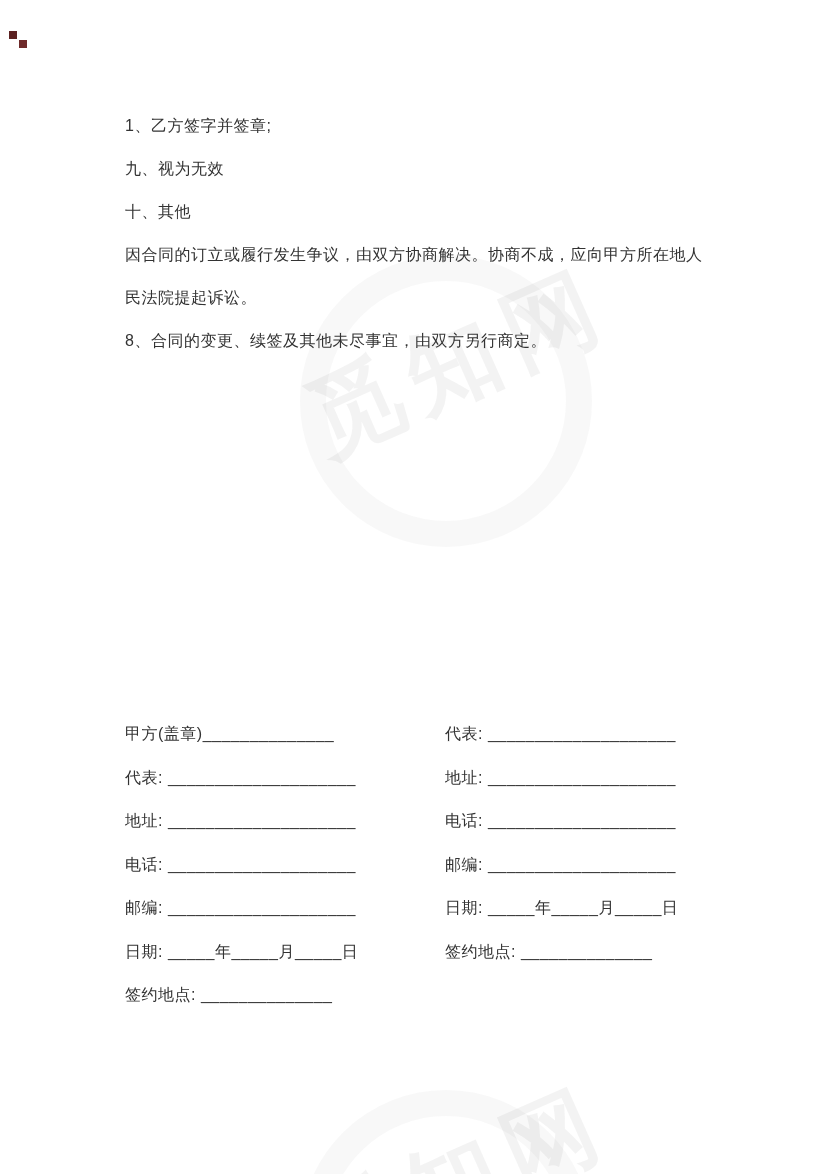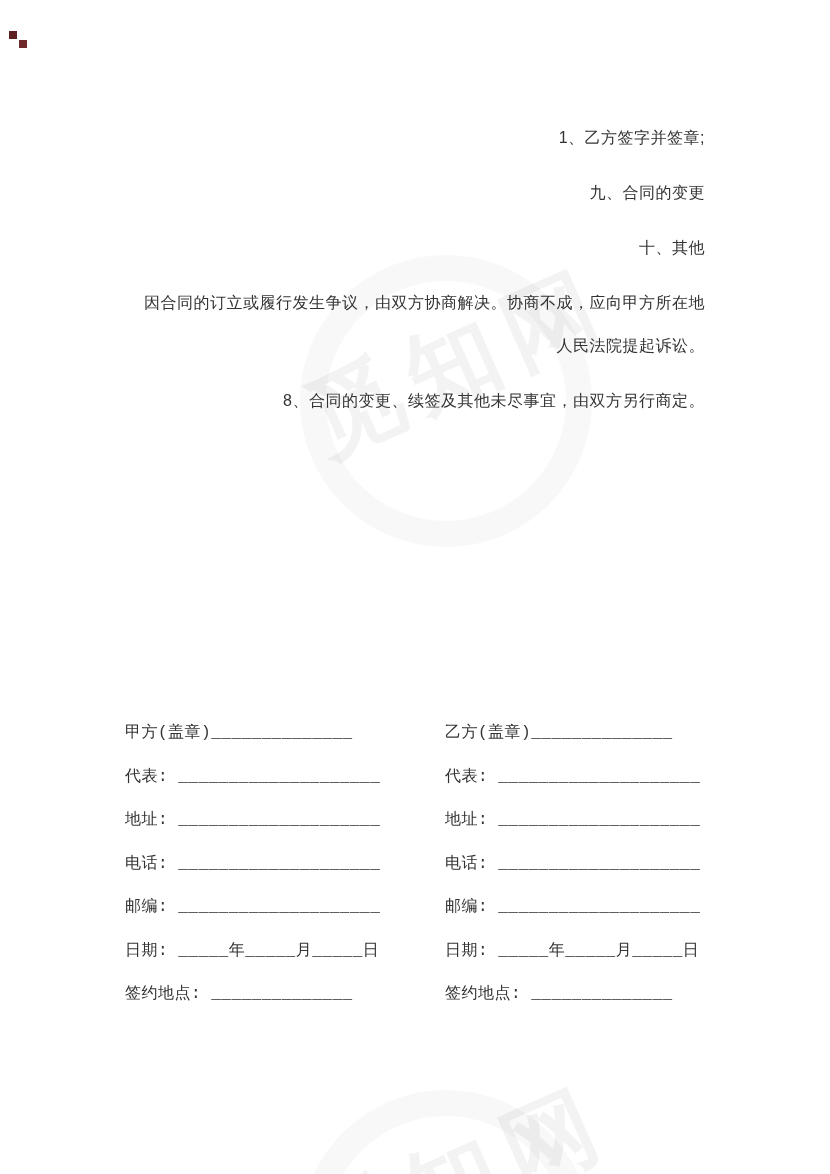--- a/index.html
+++ b/index.html
@@ -57,30 +57,29 @@
   .content {
     position: absolute;
     left: 125px;
     top: 104px;
     width: 592px;
     font-size: 16px;
     line-height: 43px;
     color: #333333;
     letter-spacing: 0.5px;
   }
-  .content p { margin: 12px; text-align: right; }
+  .content p { margin: 0; }
 
   
   .signatures {
     position: absolute;
     left: 125px;
     top: 712px;
     display: flex;
     width: 660px;
-    font-family: Liberation Mono, monospace;
   }
   .sig-col {
     width: 320px;
     font-size: 16px;
     line-height: 43.5px;
     color: #333333;
     letter-spacing: 0.5px;
   }
   .sig-col p {
     margin: 0;
@@ -95,40 +94,39 @@
   <div class="wm-ring ring-center"></div>
   <div class="watermark wm-center">觅知网</div>
   <div class="wm-ring ring-bottom"></div>
   <div class="watermark wm-bottom">觅知网</div>
 
   <div class="mark mark-1"></div>
   <div class="mark mark-2"></div>
 
   <div class="content">
     <p>1、乙方签字并签章;</p>
-    <p>九、合同的变更</p>
+    <p>九、视为无效</p>
     <p>十、其他</p>
     <p>因合同的订立或履行发生争议，由双方协商解决。协商不成，应向甲方所在地人民法院提起诉讼。</p>
     <p>8、合同的变更、续签及其他未尽事宜，由双方另行商定。</p>
   </div>
 
   <div class="signatures">
 
     <div class="sig-col">
       <p>甲方(盖章)______________</p>
       <p>代表: ____________________</p>
       <p>地址: ____________________</p>
       <p>电话: ____________________</p>
       <p>邮编: ____________________</p>
       <p>日期: _____年_____月_____日</p>
       <p>签约地点: ______________</p>
     </div>
 
     <div class="sig-col">
-      <p>乙方(盖章)______________</p>
       <p>代表: ____________________</p>
       <p>地址: ____________________</p>
       <p>电话: ____________________</p>
       <p>邮编: ____________________</p>
       <p>日期: _____年_____月_____日</p>
       <p>签约地点: ______________</p>
     </div>
 
   </div>
 </div>

